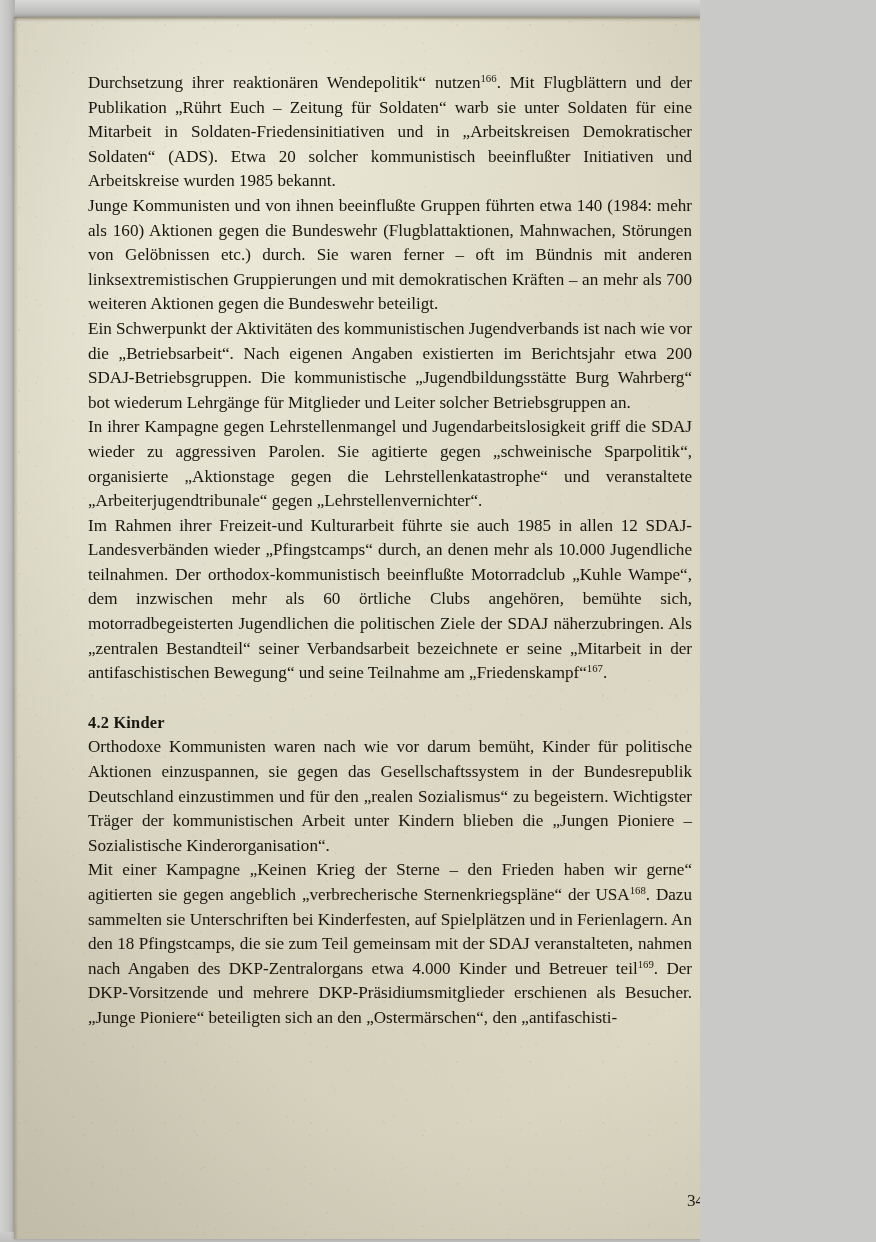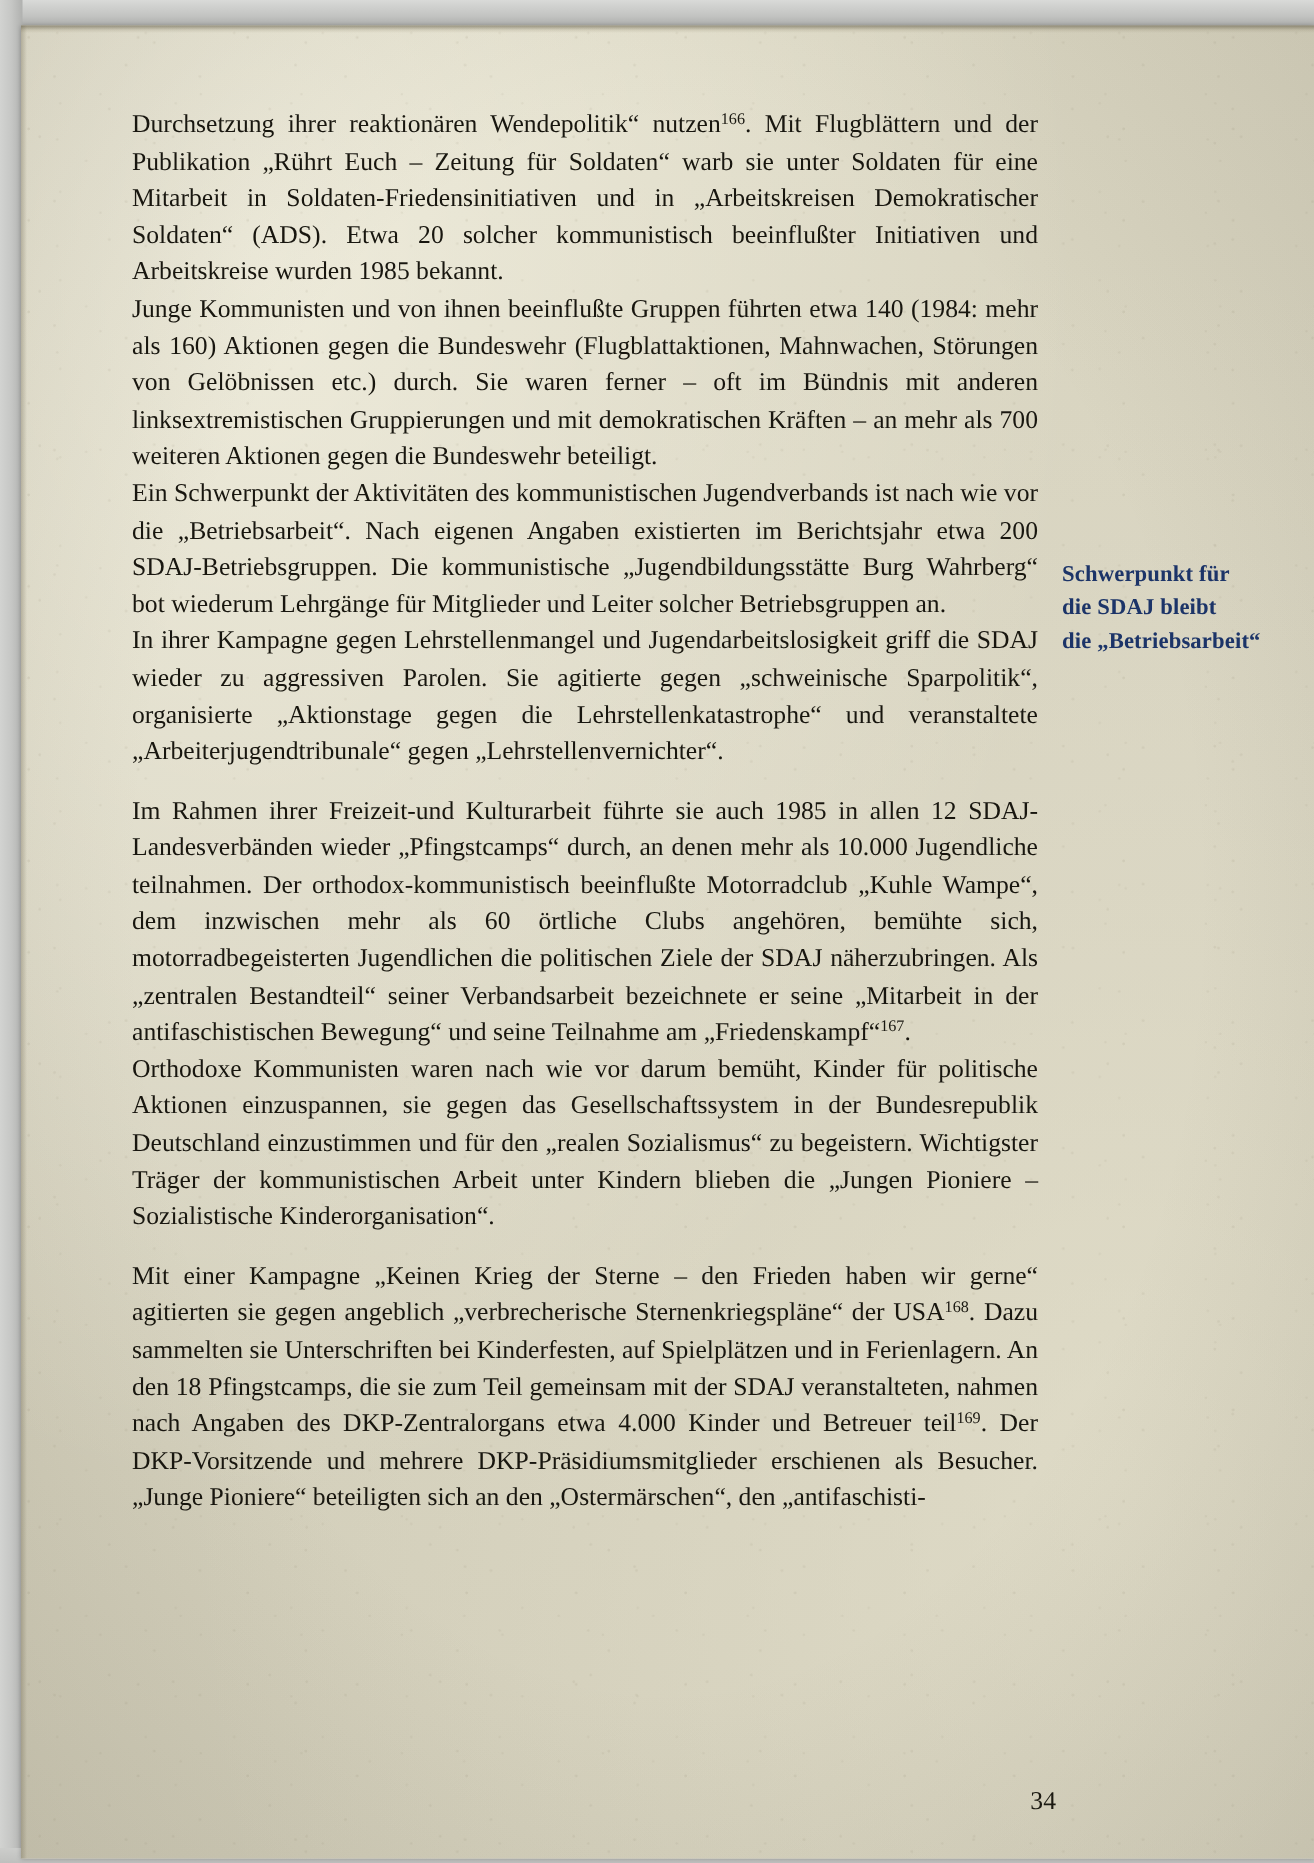--- a/index.html
+++ b/index.html
@@ -2,21 +2,21 @@
 <html><head>
 <meta charset="utf-8">
 <style>
   html, body {
     margin: 0;
     padding: 0;
     background: #c9c9c7;
   }
   .scan {
     position: relative;
-    width: 876px;
+    width: 700px;
     height: 1242px;
     overflow: hidden;
     background: linear-gradient(100deg, #d7d8d6 0%, #c3c4c2 45%, #b9bab8 100%);
     text-decoration: underline;
   }
   
   .bed-top {
     position: absolute; left: 0; top: 0; width: 876px; height: 18px;
     background: linear-gradient(180deg, #d9dad8 0%, #c2c3c1 60%, #a9aaa8 100%);
   }
@@ -91,21 +91,20 @@
     text-align: justify;
     text-justify: inter-word;
     -webkit-font-smoothing: none;
   }
   .content p {
     margin: 0;
     text-indent: 0;
   }
   .content p.last-line-natural {
     text-align-last: left;
-    margin-top: 15px;
   }
   sup {
     font-size: 0.63em;
     vertical-align: 0.52em;
     line-height: 0;
   }
   h2.heading {
     margin: 0;
     padding-top: 25px;
     font-size: 16.4px;
@@ -156,20 +155,21 @@
     <div class="edge-left"></div>
     <div class="vignette"></div>
 
     <div class="content">
       <p id="para-0">Durchsetzung ihrer reaktionären Wendepolitik“ nutzen<sup>166</sup>. Mit Flugblättern und der Publikation „Rührt Euch – Zeitung für Soldaten“ warb sie unter Soldaten für eine Mitarbeit in Soldaten-Friedensinitiativen und in „Arbeitskreisen Demokratischer Soldaten“ (ADS). Etwa 20 solcher kommunistisch beeinflußter Initiativen und Arbeitskreise wurden 1985 bekannt.</p>
       <p id="para-1">Junge Kommunisten und von ihnen beeinflußte Gruppen führten etwa 140 (1984: mehr als 160) Aktionen gegen die Bundeswehr (Flugblattaktionen, Mahnwachen, Störungen von Gelöbnissen etc.) durch. Sie waren ferner – oft im Bündnis mit anderen linksextremistischen Gruppierungen und mit demokratischen Kräften – an mehr als 700 weiteren Aktionen gegen die Bundeswehr beteiligt.</p>
       <p id="para-2">Ein Schwerpunkt der Aktivitäten des kommunistischen Jugendverbands ist nach wie vor die „Betriebsarbeit“. Nach eigenen Angaben existierten im Berichtsjahr etwa 200 SDAJ-Betriebsgruppen. Die kommunistische „Jugendbildungsstätte Burg Wahrberg“ bot wiederum Lehrgänge für Mitglieder und Leiter solcher Betriebsgruppen an.</p>
       <p id="para-3">In ihrer Kampagne gegen Lehrstellenmangel und Jugendarbeitslosigkeit griff die SDAJ wieder zu aggressiven Parolen. Sie agitierte gegen „schweinische Sparpolitik“, organisierte „Aktionstage gegen die Lehrstellenkatastrophe“ und veranstaltete „Arbeiterjugendtribunale“ gegen „Lehrstellenvernichter“.</p>
       <p class="last-line-natural" id="para-4">Im Rahmen ihrer Freizeit-und Kulturarbeit führte sie auch 1985 in allen 12 SDAJ-Landesverbänden wieder „Pfingstcamps“ durch, an denen mehr als 10.000 Jugendliche teilnahmen. Der orthodox-kommunistisch beeinflußte Motorradclub „Kuhle Wampe“, dem inzwischen mehr als 60 örtliche Clubs angehören, bemühte sich, motorradbegeisterten Jugendlichen die politischen Ziele der SDAJ näherzubringen. Als „zentralen Bestandteil“ seiner Verbandsarbeit bezeichnete er seine „Mitarbeit in der antifaschistischen Bewegung“ und seine Teilnahme am „Friedenskampf“<sup>167</sup>.</p>
 
+      <h2 class="heading">4.2  Kinder</h2>
 
       <p id="para-5">Orthodoxe Kommunisten waren nach wie vor darum bemüht, Kinder für politische Aktionen einzuspannen, sie gegen das Gesellschaftssystem in der Bundesrepublik Deutschland einzustimmen und für den „realen Sozialismus“ zu begeistern. Wichtigster Träger der kommunistischen Arbeit unter Kindern blieben die „Jungen Pioniere – Sozialistische Kinderorganisation“.</p>
       <p class="last-line-natural" id="para-6">Mit einer Kampagne „Keinen Krieg der Sterne – den Frieden haben wir gerne“ agitierten sie gegen angeblich „verbrecherische Sternenkriegspläne“ der USA<sup>168</sup>. Dazu sammelten sie Unterschriften bei Kinderfesten, auf Spielplätzen und in Ferienlagern. An den 18 Pfingstcamps, die sie zum Teil gemeinsam mit der SDAJ veranstalteten, nahmen nach Angaben des DKP-Zentralorgans etwa 4.000 Kinder und Betreuer teil<sup>169</sup>. Der DKP-Vorsitzende und mehrere DKP-Präsidiumsmitglieder erschienen als Besucher. „Junge Pioniere“ beteiligten sich an den „Ostermärschen“, den „antifaschisti-</p>
     </div>
 
     <div class="margin-note">
       <div>Schwerpunkt für</div>
       <div>die SDAJ bleibt</div>
       <div>die „Betriebsarbeit“</div>
     </div>

